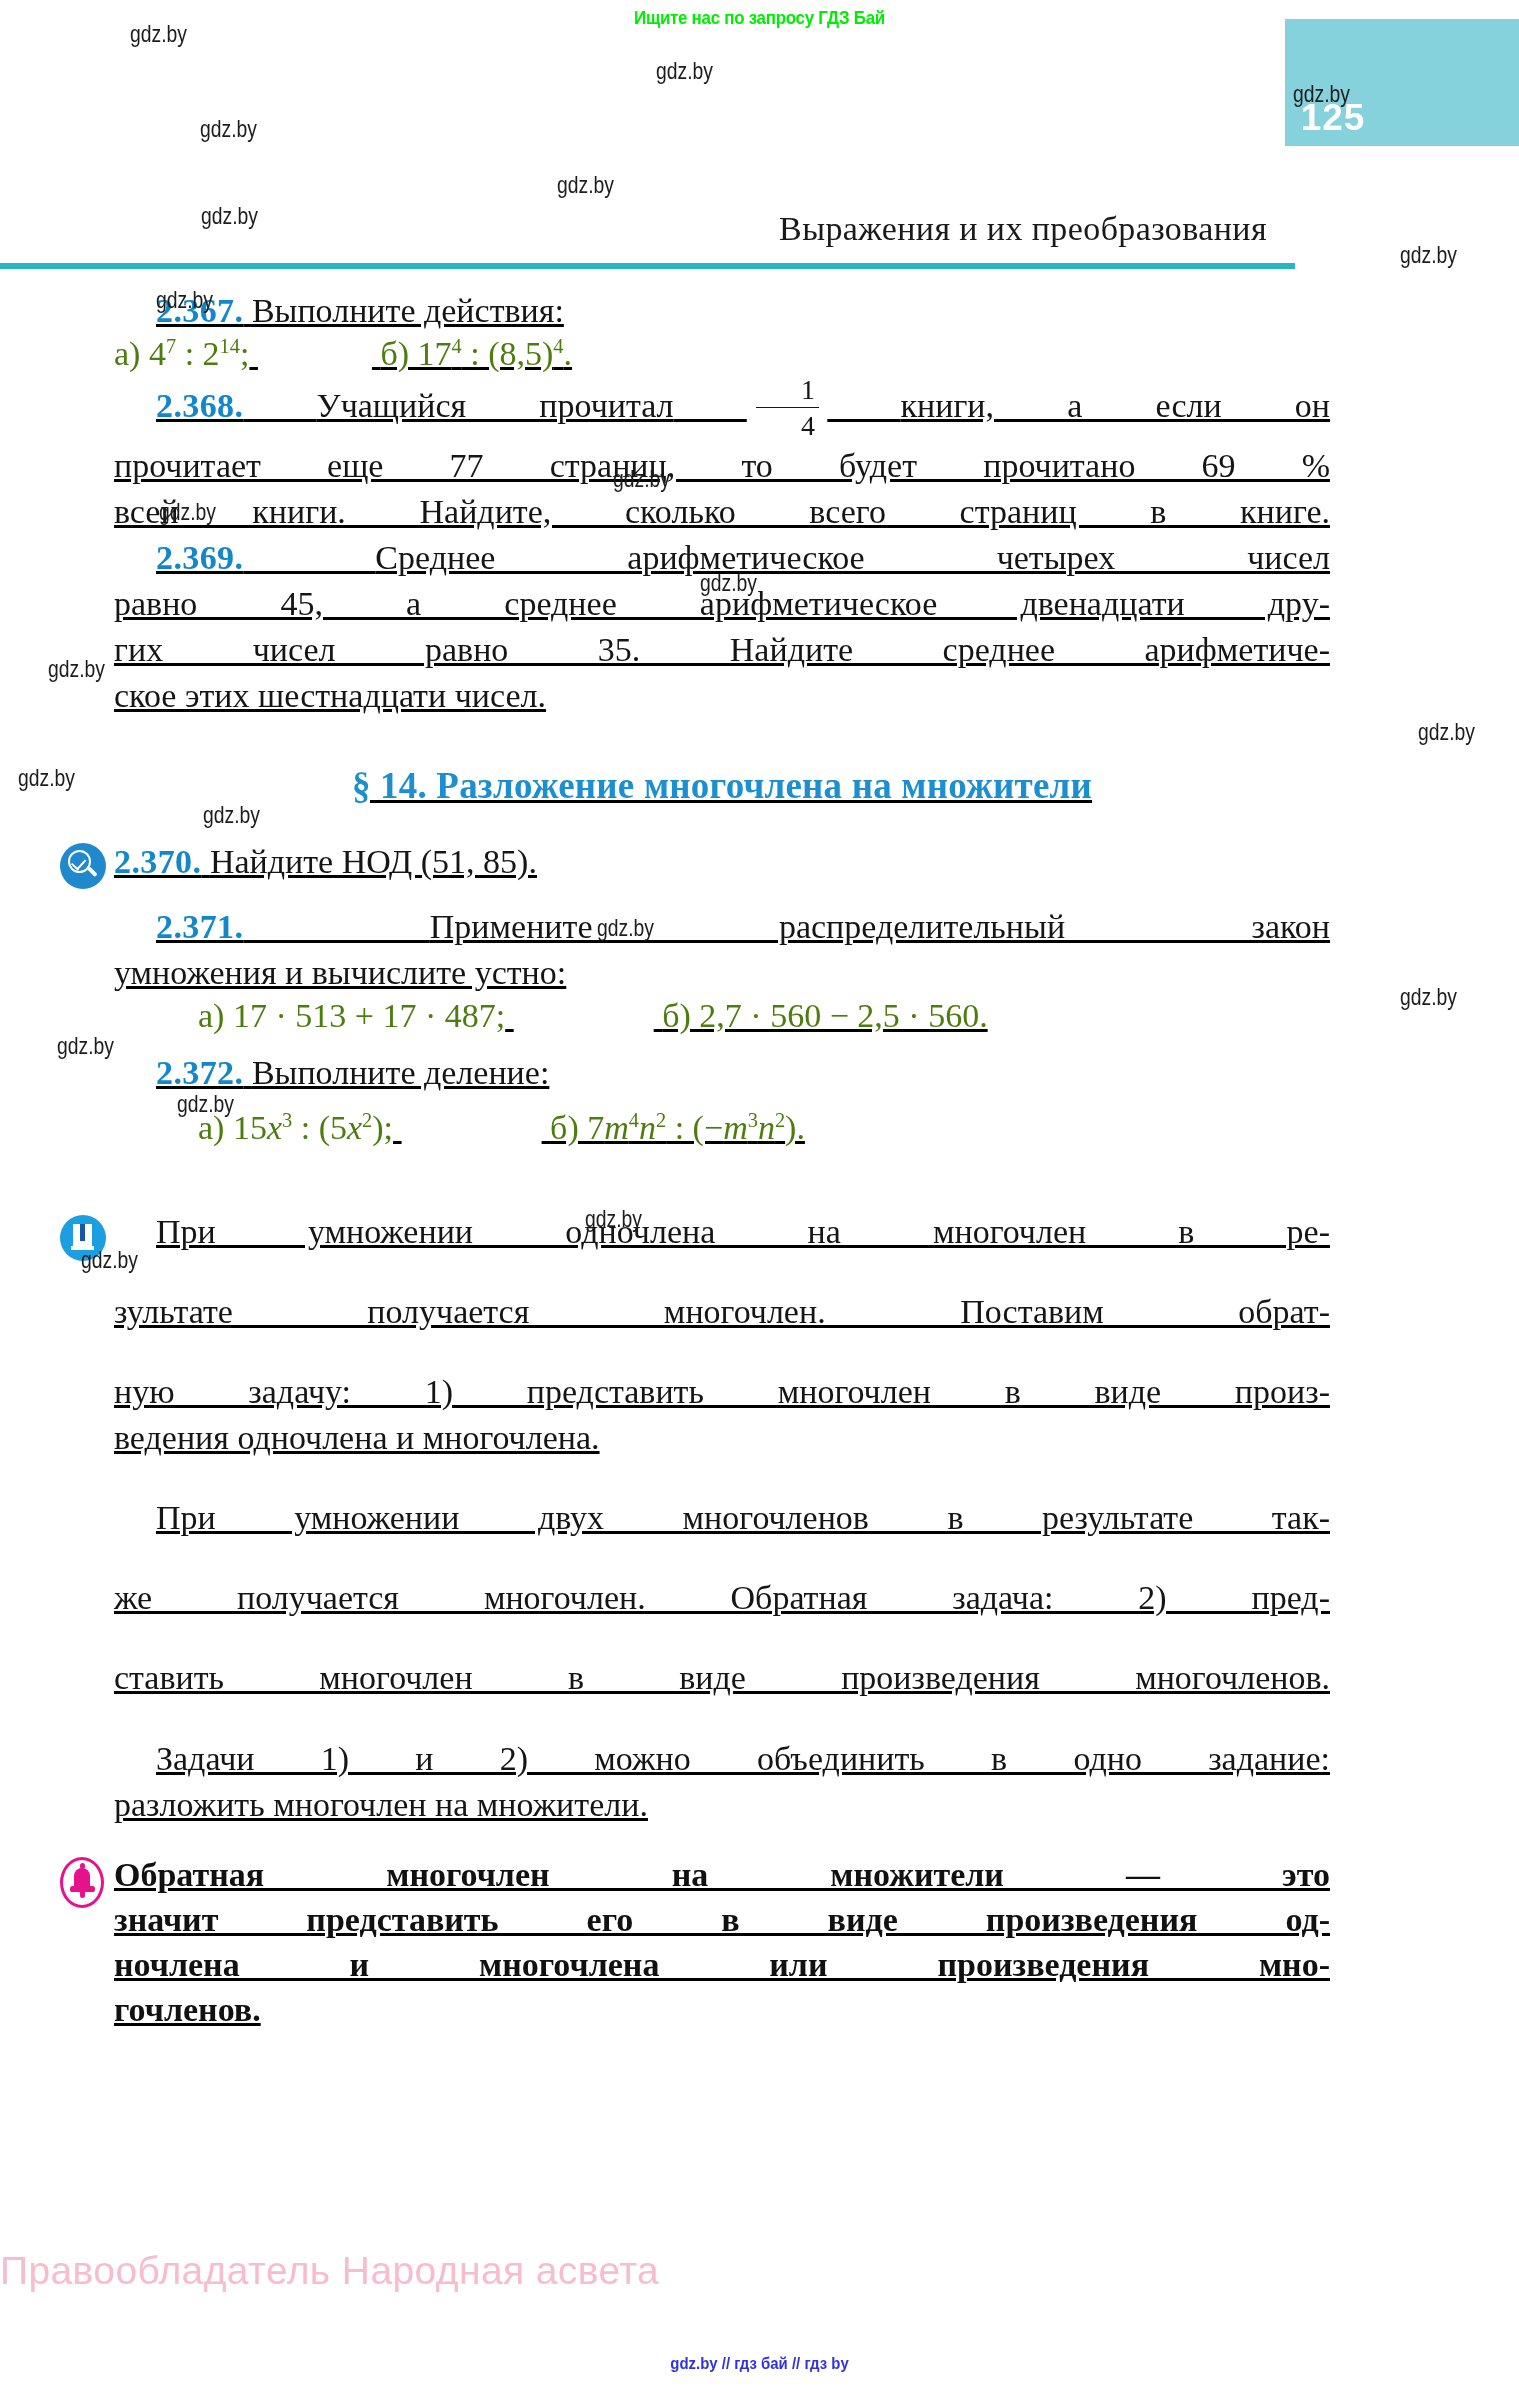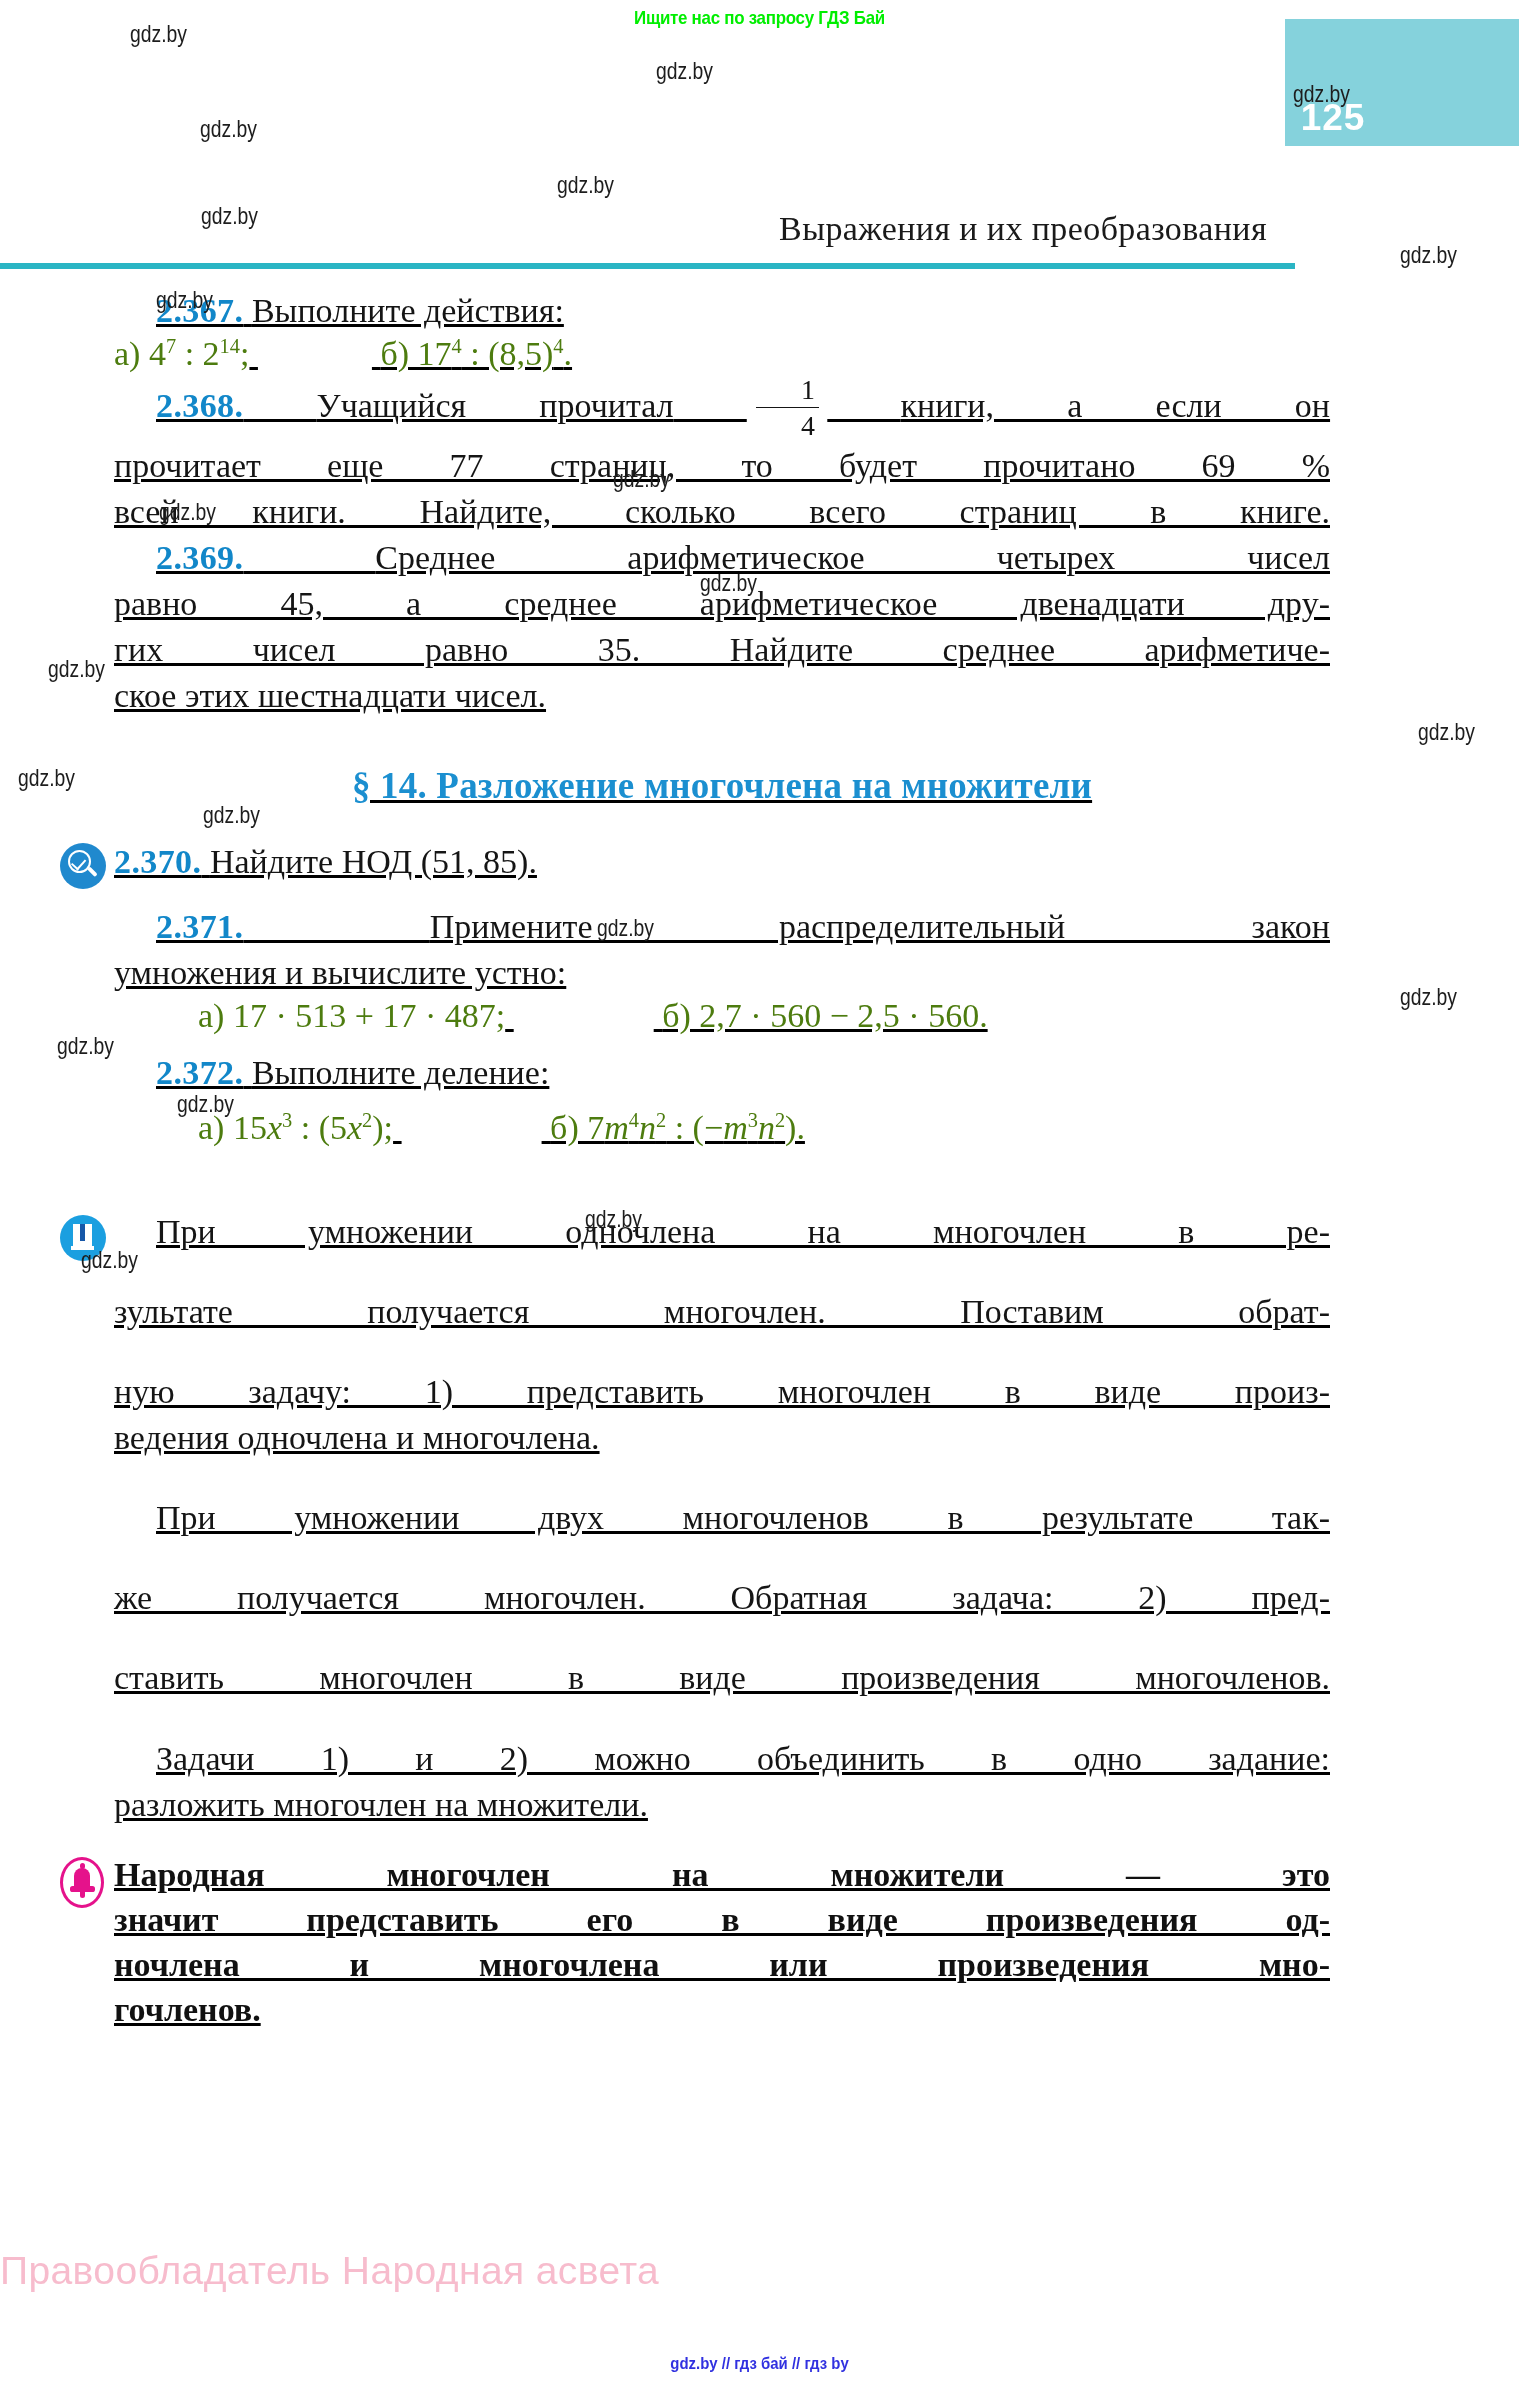--- a/index.html
+++ b/index.html
@@ -342,21 +342,21 @@
 
   <div class="block-gap"></div>
 
   <div class="defn tight icon-row">
     <span class="icon-badge icon-bell">
       <span class="knob"></span>
         <span class="body"></span>
         <span class="lip"></span>
         <span class="clap"></span>
     </span>
-    <span>Народная многочлен на множители — это</span>
+    <span>Обратная многочлен на множители — это</span>
   </div>
   <div class="defn tight">значит представить его в виде произведения од-</div>
   <div class="defn tight">ночлена и многочлена или произведения мно-</div>
   <div class="defn lastline">гочленов.</div>
 
 </div>
 
 <div class="copyright">Правообладатель Народная асвета</div>
 <div class="footer-links">gdz.by  //  гдз бай  //  гдз by</div>
 

